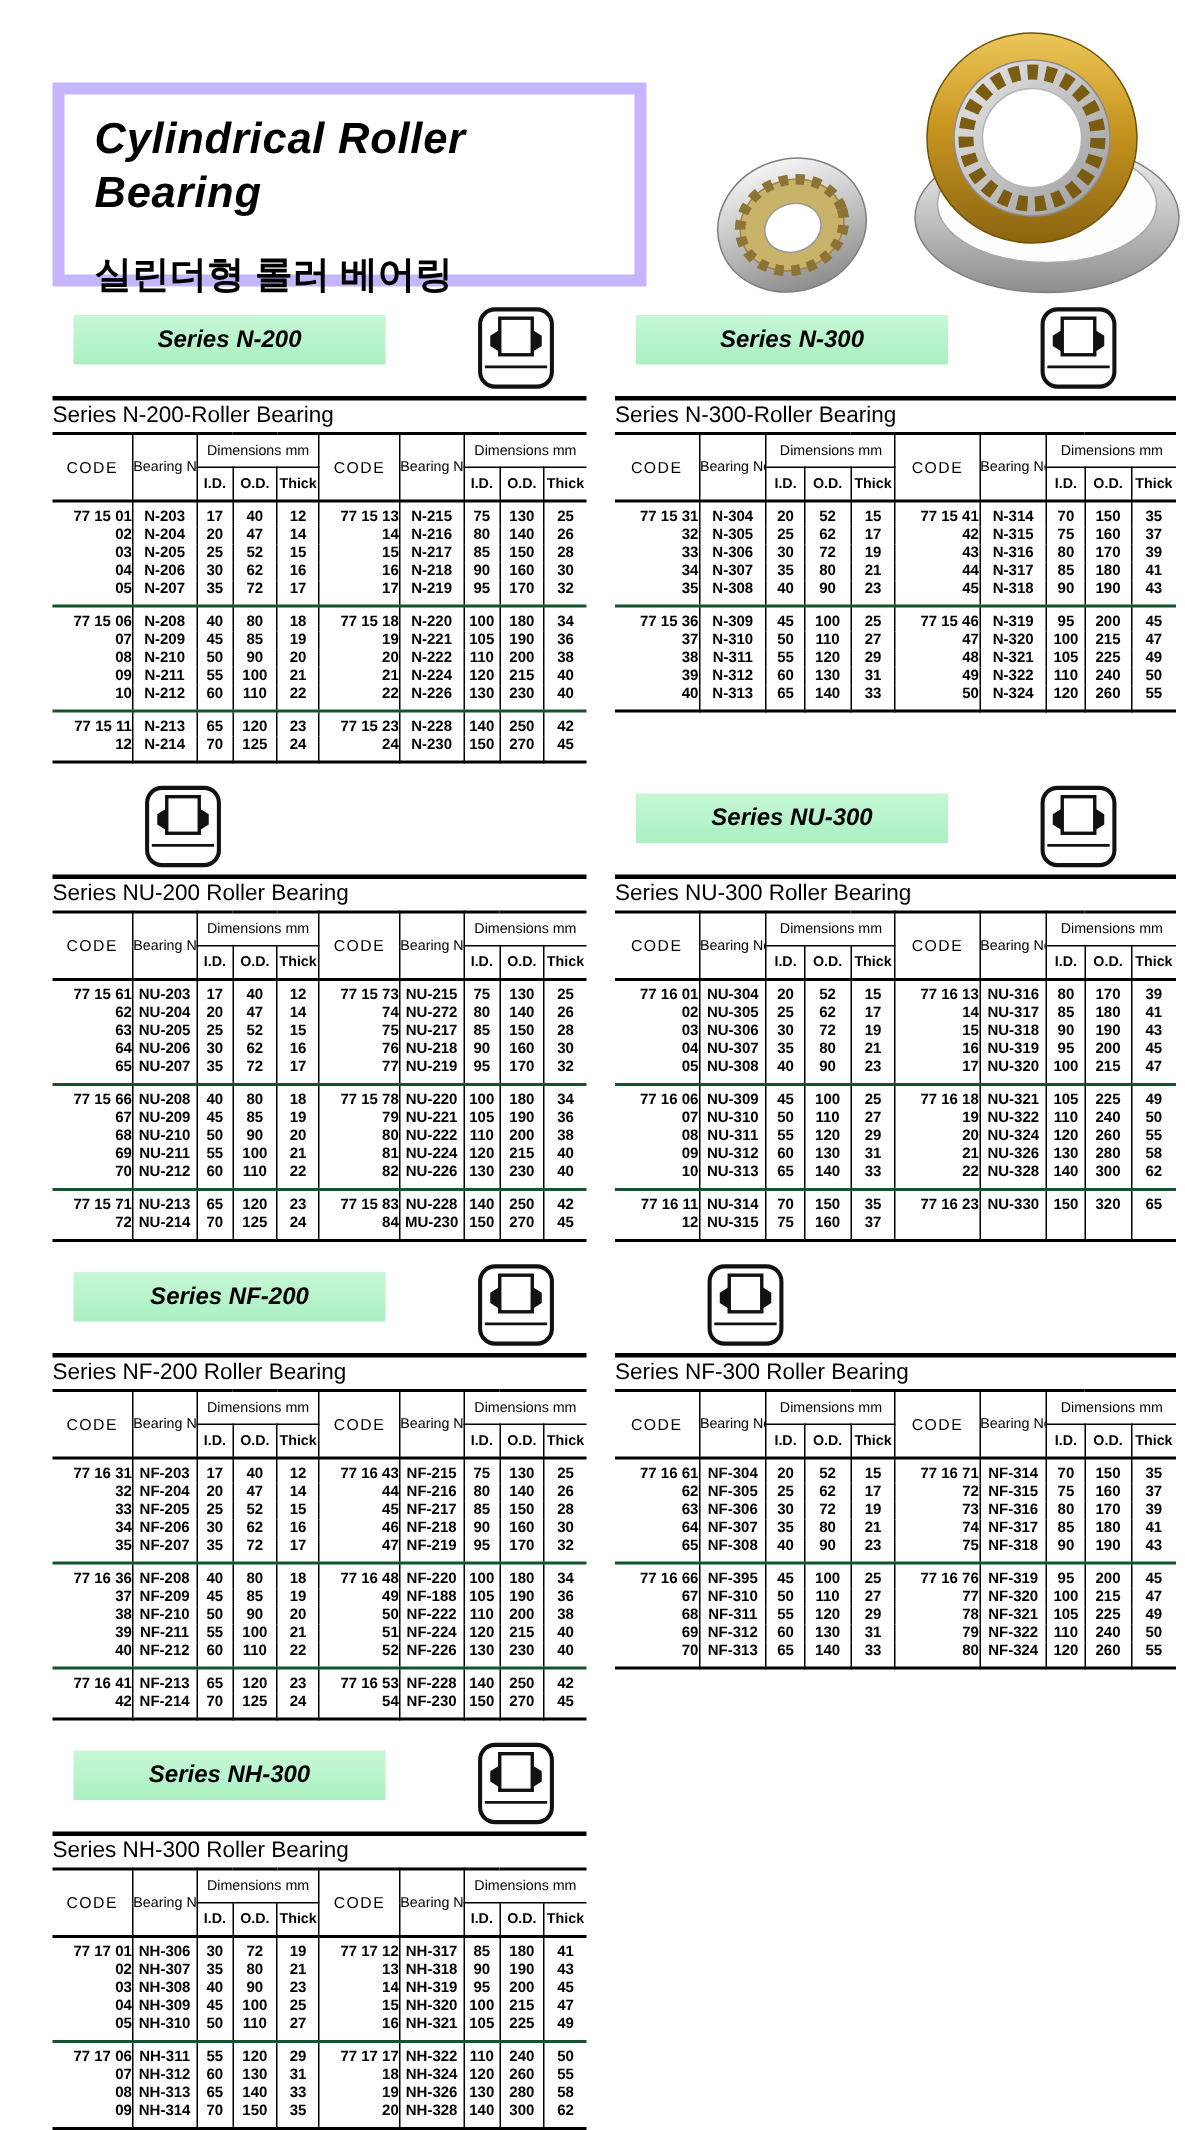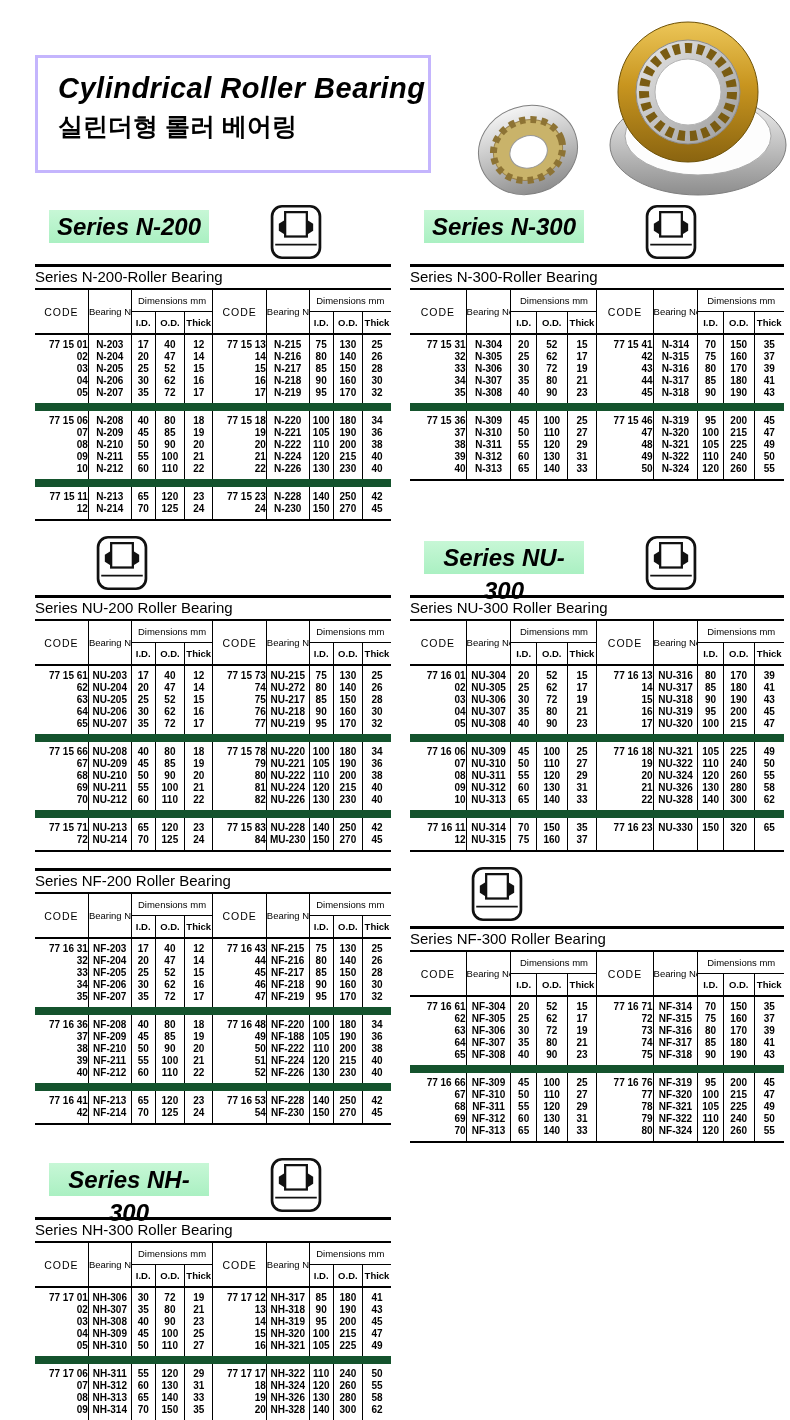--- a/index.html
+++ b/index.html
@@ -2,36 +2,36 @@
 <html><head>
 <meta charset="utf-8">
 <style>
   html,body{margin:0;padding:0;}
   body{
     width:790px;height:1420px;background:#fff;position:relative;overflow:hidden;
     font-family:"Liberation Sans",sans-serif;color:#000;
   }
   
   .header-box{
-    position:absolute;left:35px;top:55px;width:396px;height:118px;
-    border:3px solid #c4b5fd;box-sizing:border-box;padding:12px 0 0 20px;
+    position:absolute;left:35px;top:55px;width:396px;height:136px;
+    border:8px solid #c4b5fd;box-sizing:border-box;padding:12px 0 0 20px;
   }
   .header-title{font-size:29px;font-weight:bold;font-style:italic;letter-spacing:0.5px;line-height:1.25;}
-  .header-sub{font-size:25px;font-weight:bold;margin-top:4px;}
+  .header-sub{font-size:25px;font-weight:bold;margin-top:18px;}
   .photos{position:absolute;top:18px;right:0;width:340px;height:182px;}
   
   .sections{position:absolute;top:204px;left:35px;width:755px;}
   .sect-row{display:flex;margin-bottom:14px;}
   .sect{box-sizing:border-box;}
   .sect.left{width:375px;}
   .sect.right{width:380px;}
   .series-head{height:58px;display:flex;align-items:flex-start;}
   .series-label{
-    margin:6px 0 0 14px;width:160px;height:33px;line-height:33px;text-align:center;
-    font-size:24px;font-weight:bold;font-style:italic;
+    margin:6px 0 0 14px;width:208px;height:33px;line-height:33px;text-align:center;
+    font-size:16px;font-weight:bold;font-style:italic;
     background:linear-gradient(#c7f7d6,#aaf0c2);
   }
   .xicon{margin-left:58px;width:58px;height:56px;}
   .tbl-wrap{margin-top:2px;}
   .sect.left .tbl-wrap{width:356px;}
   .sect.right .tbl-wrap{width:374px;}
   .tbl-title{
     border-top:3px solid #000;text-align:left;font-size:15px;font-weight:400;
     padding:1px 0 3px 0;white-space:nowrap;
   }
@@ -43,21 +43,21 @@
   table.bearing th,table.bearing td{
     border-right:1px solid #000;padding:0;white-space:nowrap;overflow:hidden;
   }
   table.bearing tr>*:last-child{border-right:none;}
   thead{border-bottom:2px solid #000;}
   thead th{font-size:9.5px;text-align:center;vertical-align:middle;}
   th.h-code{font-weight:400;font-size:10.5px;letter-spacing:1px;}
   th.h-bear{font-weight:400;font-size:9.5px;}
   th.h-dims{font-weight:400;border-bottom:1px solid #000;height:21px;}
   thead tr:last-child th{font-weight:700;height:21px;}
-  tbody{border-top:8px solid #14532d;}
+  tbody{border-top:2px solid #14532d;}
   tbody:first-of-type{border-top:none;}
   tbody td{font-size:10px;font-weight:700;height:12px;line-height:12px;text-align:center;}
   tbody tr:first-child td{padding-top:4px;}
   tbody tr:last-child td{padding-bottom:4px;}
   td.d0{text-align:right;padding-right:5px;}
   td.d1{text-align:center;}
 </style>
 </head>
 <body>
 
@@ -870,20 +870,26 @@
                 </tr>
               </tbody>
             </table>
           </div>
       </div>
     </section>
   </div>
 
   <div class="sect-row">
     <section class="sect left">
+      <div class="series-head">
+        <div class="series-label">Series NF-200</div>
+        <svg class="xicon">
+            <use href="#xsec"></use>
+          </svg>
+      </div>
       <div class="tbl-wrap">
         <div class="tbl-title">Series NF-200 Roller Bearing</div>
         <div>
             <table class="bearing">
               <colgroup>
                 <col class="c-code">
                 <col class="c-bear">
                 <col class="c-id">
                 <col class="c-od">
                 <col class="c-th">
@@ -1163,21 +1169,21 @@
                   <td class="d0">75</td>
                   <td class="d1">NF-318</td>
                   <td class="d2">90</td>
                   <td class="d3">190</td>
                   <td class="d4">43</td>
                 </tr>
               </tbody>
               <tbody>
                 <tr>
                   <td class="d0">77 16 66</td>
-                  <td class="d1">NF-309</td>
+                  <td class="d1">NF-395</td>
                   <td class="d2">45</td>
                   <td class="d3">100</td>
                   <td class="d4">25</td>
                   <td class="d0">77 16 76</td>
                   <td class="d1">NF-319</td>
                   <td class="d2">95</td>
                   <td class="d3">200</td>
                   <td class="d4">45</td>
                 </tr>
                 <tr>

